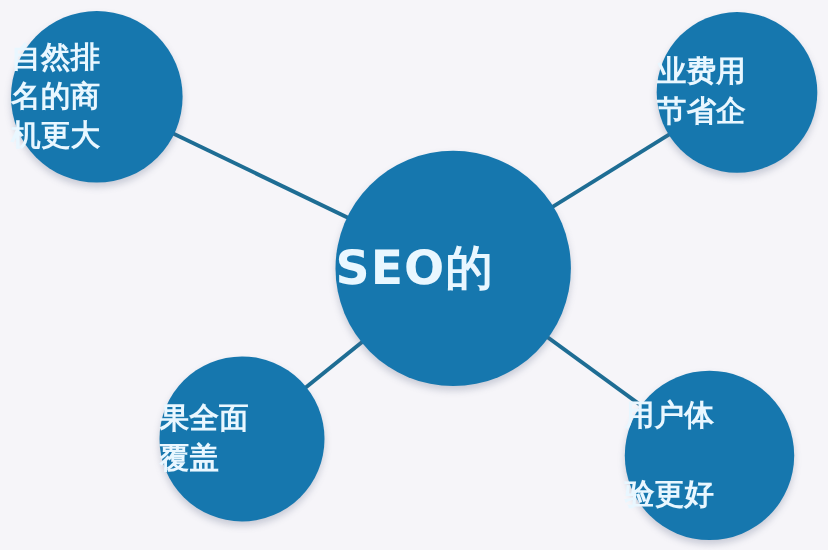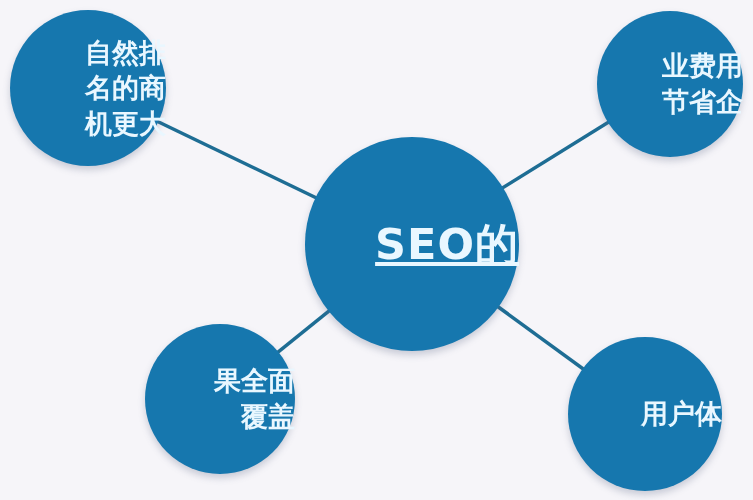--- a/index.html
+++ b/index.html
@@ -24,34 +24,33 @@
     stroke: var(--line, #1e6d94);
     stroke-width: 3.5;
   }
   .node {
     position: absolute;
     border-radius: 50%;
     background: var(--circle, #1677ae);
     color: var(--text, #e9f7ff);
     display: flex;
     flex-direction: column;
-    align-items: flex-end;
+    align-items: flex-start;
     justify-content: center;
     text-align: center;
     font-weight: bold;
     box-shadow: 0 4px 7px rgba(95, 105, 135, 0.30);
   }
   .node span { display: block; }
   .node-center {
     left: 305px; top: 137px;
     width: 214px; height: 214px;
     font-size: 43px;
     line-height: 1.18;
     letter-spacing: 1px;
-    text-decoration: underline;
   }
   .node-sat {
     font-size: 27px;
     line-height: 1.32;
   }
   .node-tl { left: 10px;  top: 10px;  width: 156px; height: 156px; }
   .node-tr { left: 597px; top: 11px;  width: 146px; height: 146px; }
   .node-bl { left: 145px; top: 324px; width: 150px; height: 150px; }
   .node-br { left: 568px; top: 337px; width: 154px; height: 154px; gap: 36px; }
 </style>
@@ -82,15 +81,16 @@
     <span>节省企</span>
   </div>
 
   <div class="node node-sat node-bl">
     <span>果全面</span>
     <span>覆盖</span>
   </div>
 
   <div class="node node-sat node-br">
     <span>用户体</span>
+    <span>验更好</span>
   </div>
 
 </div>
 
 </body></html>

